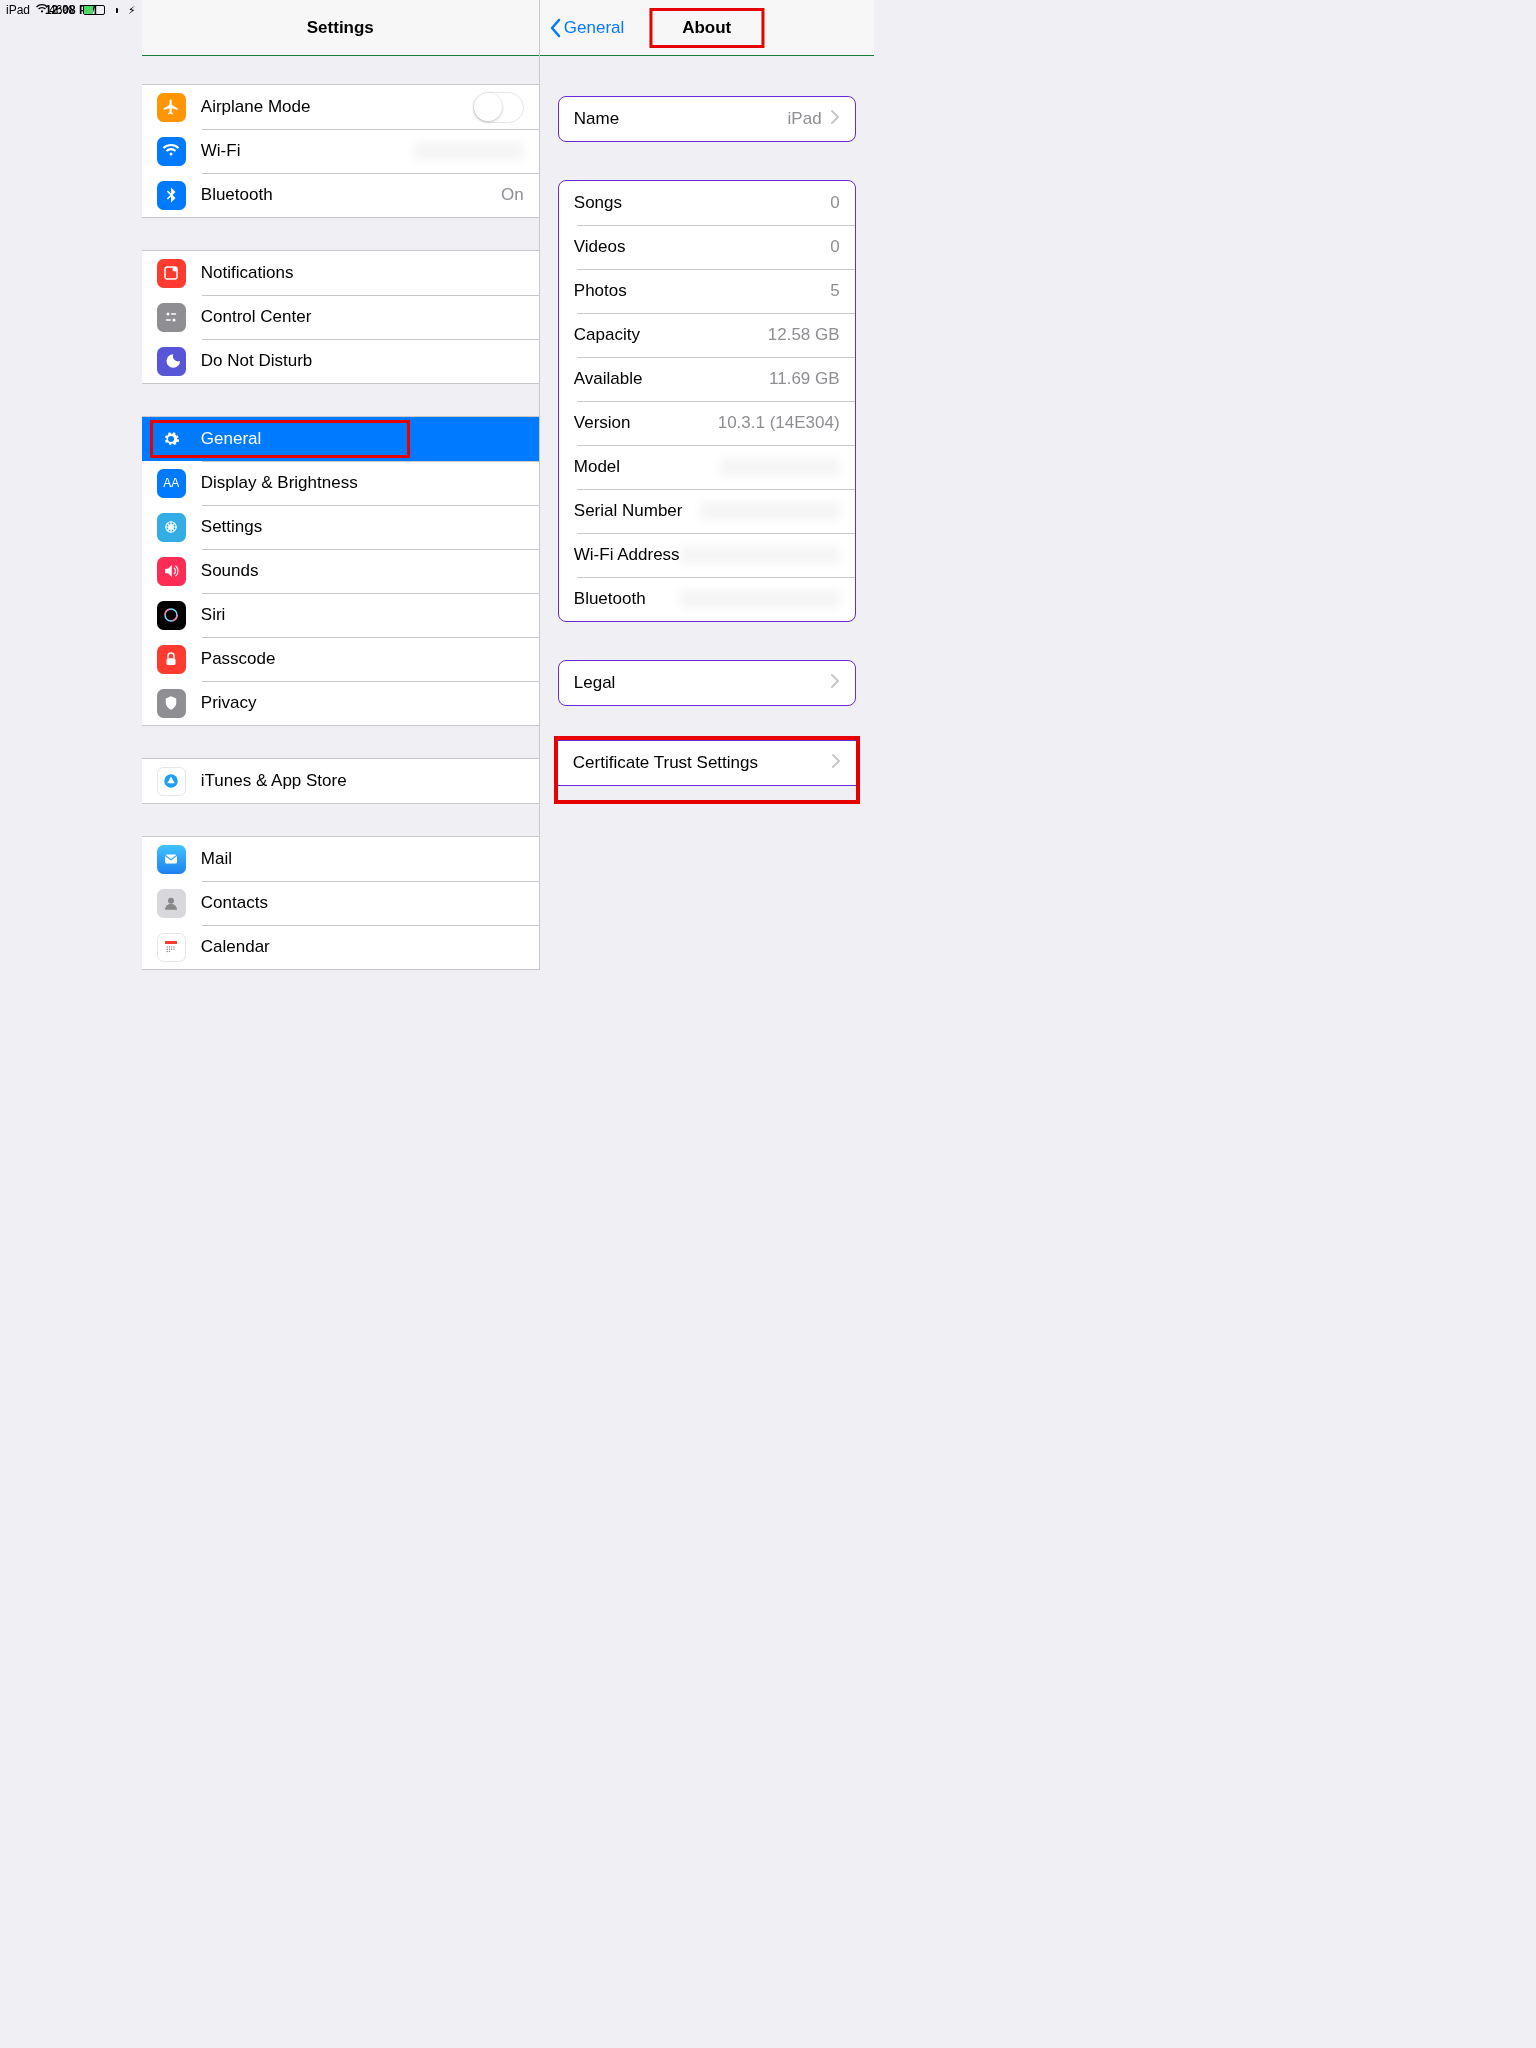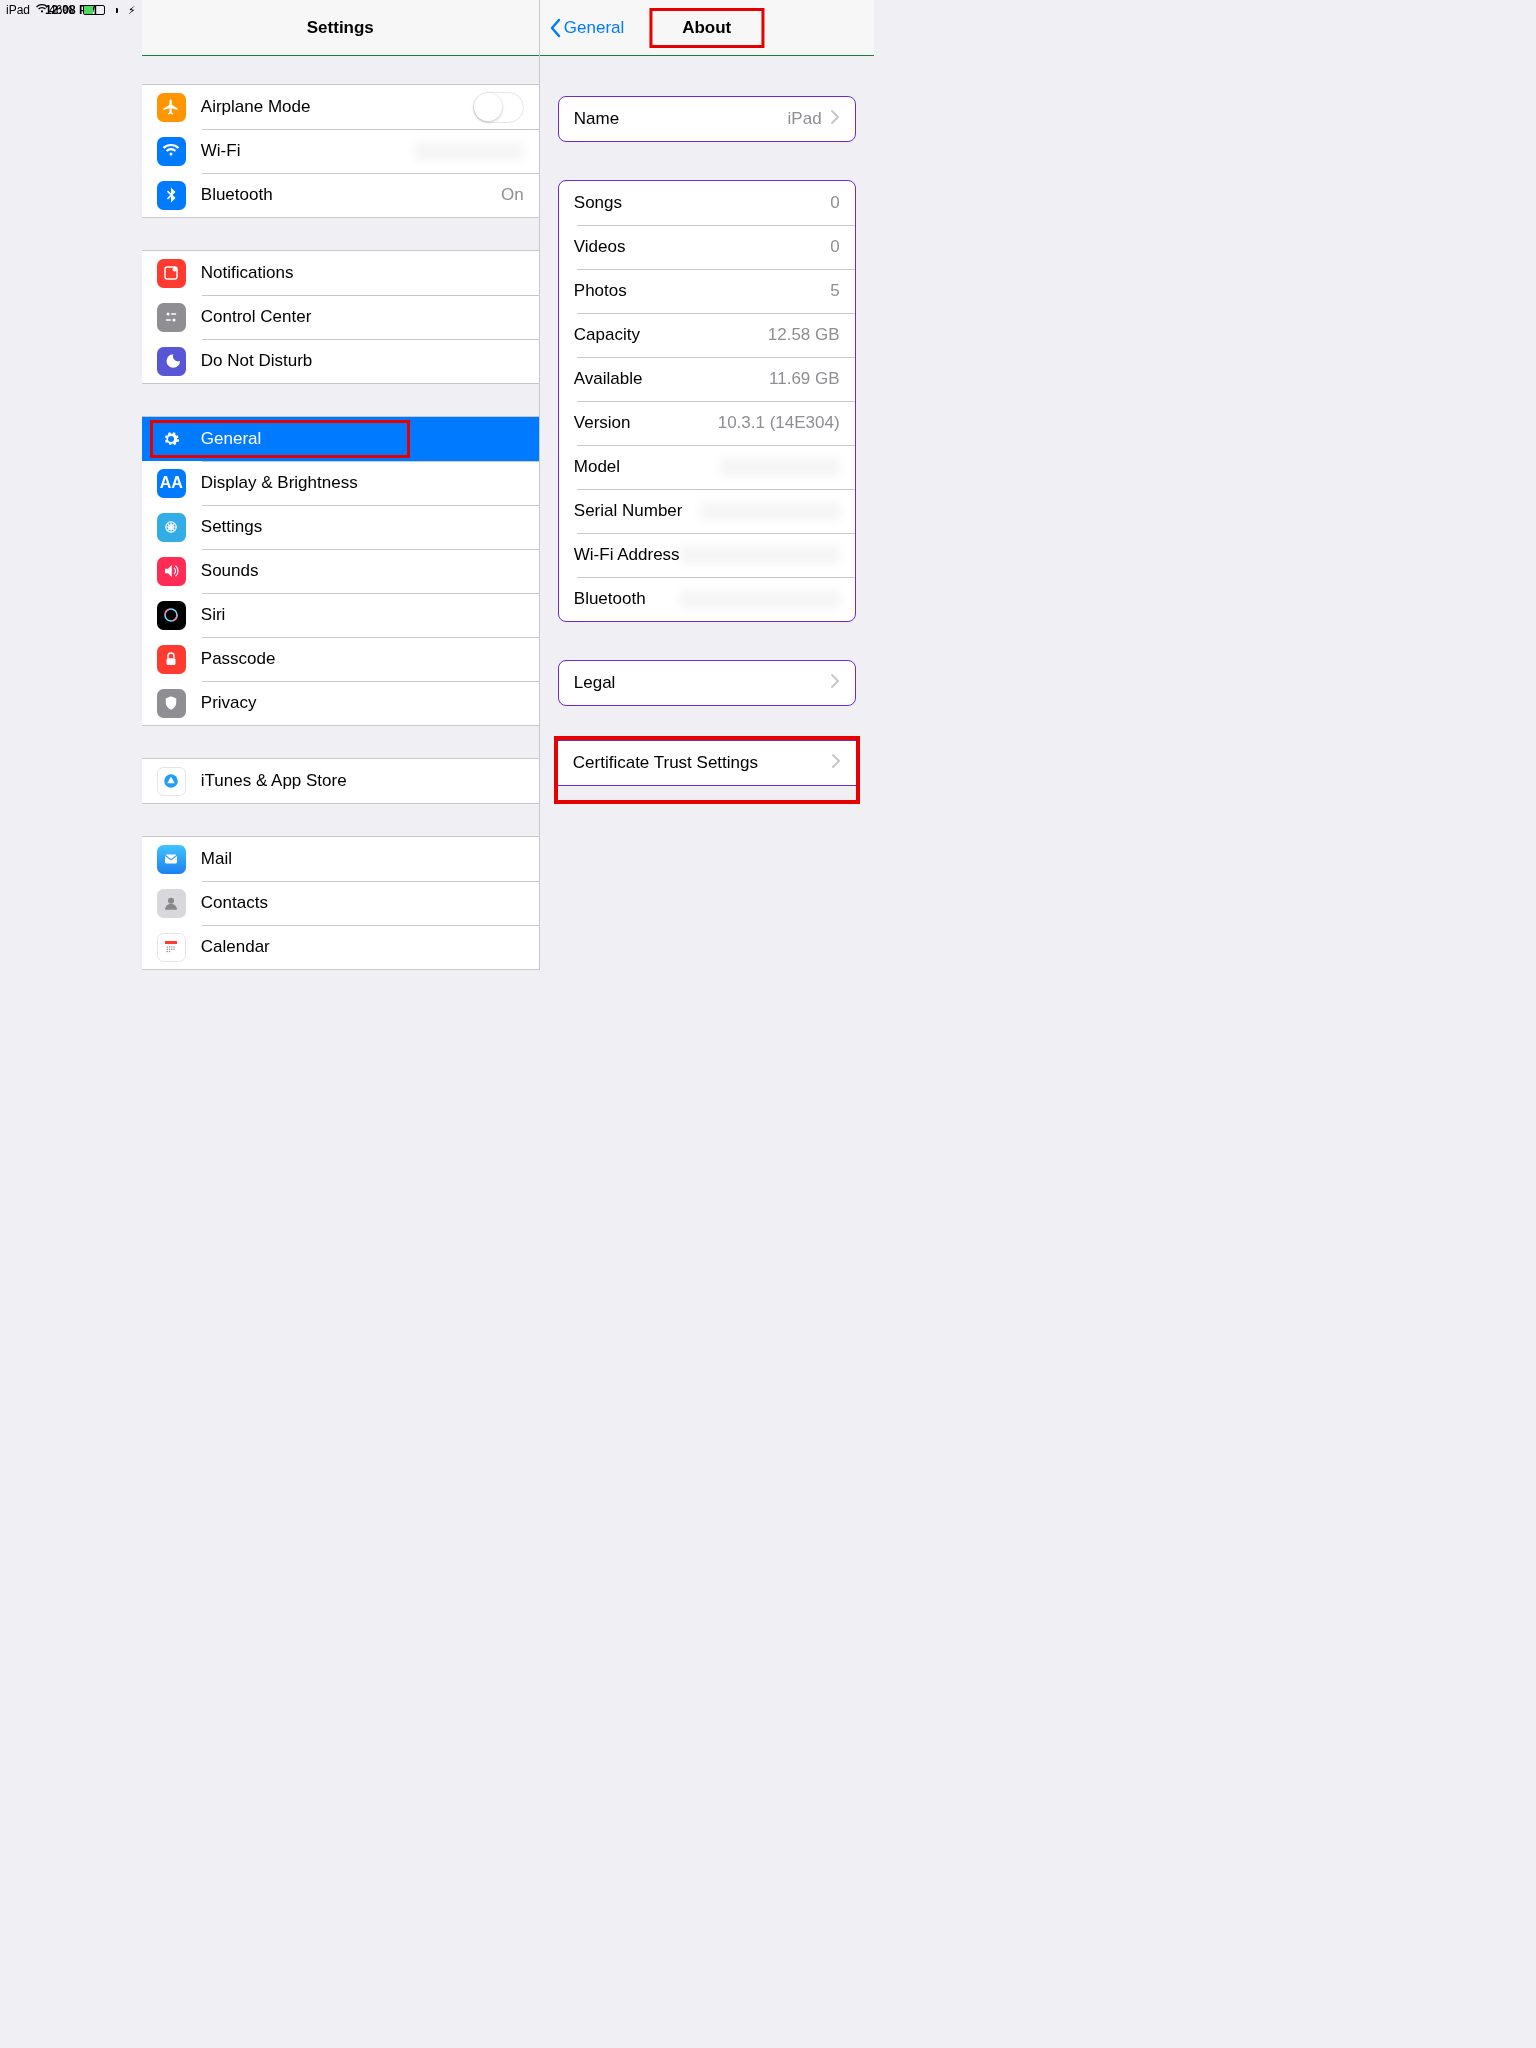--- a/index.html
+++ b/index.html
@@ -202,21 +202,21 @@
           <span class="icon" style="background:rgba(255,255,255,0)">
               <svg viewBox="0 0 24 24" fill="#fff">
                 <path d="M12 8a4 4 0 100 8 4 4 0 000-8zm9 4l2 1-1 3-2-.5a8 8 0 01-1.5 1.5l.5 2-3 1-1-2h-2l-1 2-3-1 .5-2A8 8 0 017 16.5L5 17l-1-3 2-1v-2l-2-1 1-3 2 .5A8 8 0 018.5 6L8 4l3-1 1 2h2l1-2 3 1-.5 2A8 8 0 0119 7.5l2-.5 1 3-2 1v2z"></path>
               </svg>
             </span>
           <span class="label">General</span>
           <span class="sel-highlight"></span>
         </div>
         <div class="row">
           <span class="icon bg-blue">
-              <span style="font-size:16px;font-weight:700">AA</span>
+              <span style="font-size:12px;font-weight:400">AA</span>
             </span>
           <span class="label">Display &amp; Brightness</span>
         </div>
         <div class="row">
           <span class="icon bg-cyan">
               <svg viewBox="0 0 24 24" fill="none" stroke="#fff" stroke-width="1.5">
                 <circle cx="12" cy="12" r="7"></circle>
                 <circle cx="12" cy="12" r="3"></circle>
                 <path d="M12 5v14M5 12h14M7 7l10 10M17 7L7 17"></path>
               </svg>

